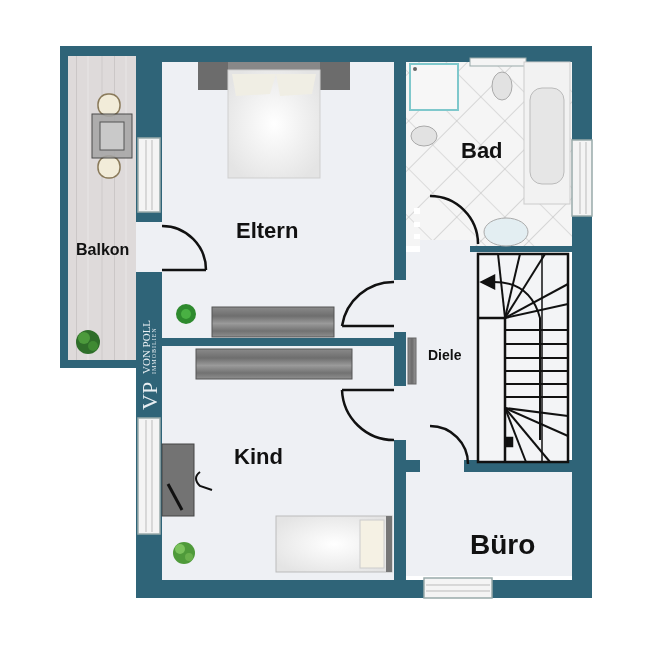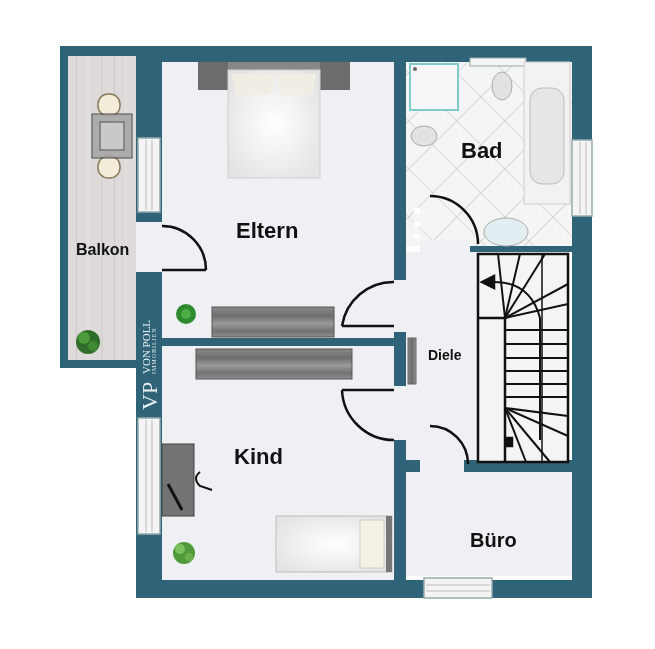--- a/index.html
+++ b/index.html
@@ -197,19 +197,19 @@
       <circle cx="180" cy="549" r="5" fill="#7bc25c"></circle>
       <circle cx="189" cy="557" r="4" fill="#6ab04c"></circle>
   </g>
 </svg>
 
 <div class="lbl" style="left:76px;top:241px;font-size:16px;">Balkon</div>
 <div class="lbl" style="left:236px;top:218px;font-size:22px;text-align:center;">Eltern</div>
 <div class="lbl" style="left:461px;top:138px;font-size:22px;">Bad</div>
 <div class="lbl" style="left:428px;top:347px;font-size:14px;">Diele</div>
 <div class="lbl" style="left:234px;top:444px;font-size:22px;">Kind</div>
-<div class="lbl" style="left:470px;top:529px;font-size:20px;">Büro</div>
+<div class="lbl" style="left:470px;top:529px;font-size:28px;">Büro</div>
 
 <div class="logo">
   <span class="logo-text" style="left:1px;top:110px;font-size:22px;">VP</span>
   <span class="logo-text" style="left:4px;top:74px;font-size:11px;">VON POLL</span>
   <span class="logo-text" style="left:15px;top:74px;font-size:6px;letter-spacing:1px;">IMMOBILIEN</span>
 </div>
 
 </body></html>

